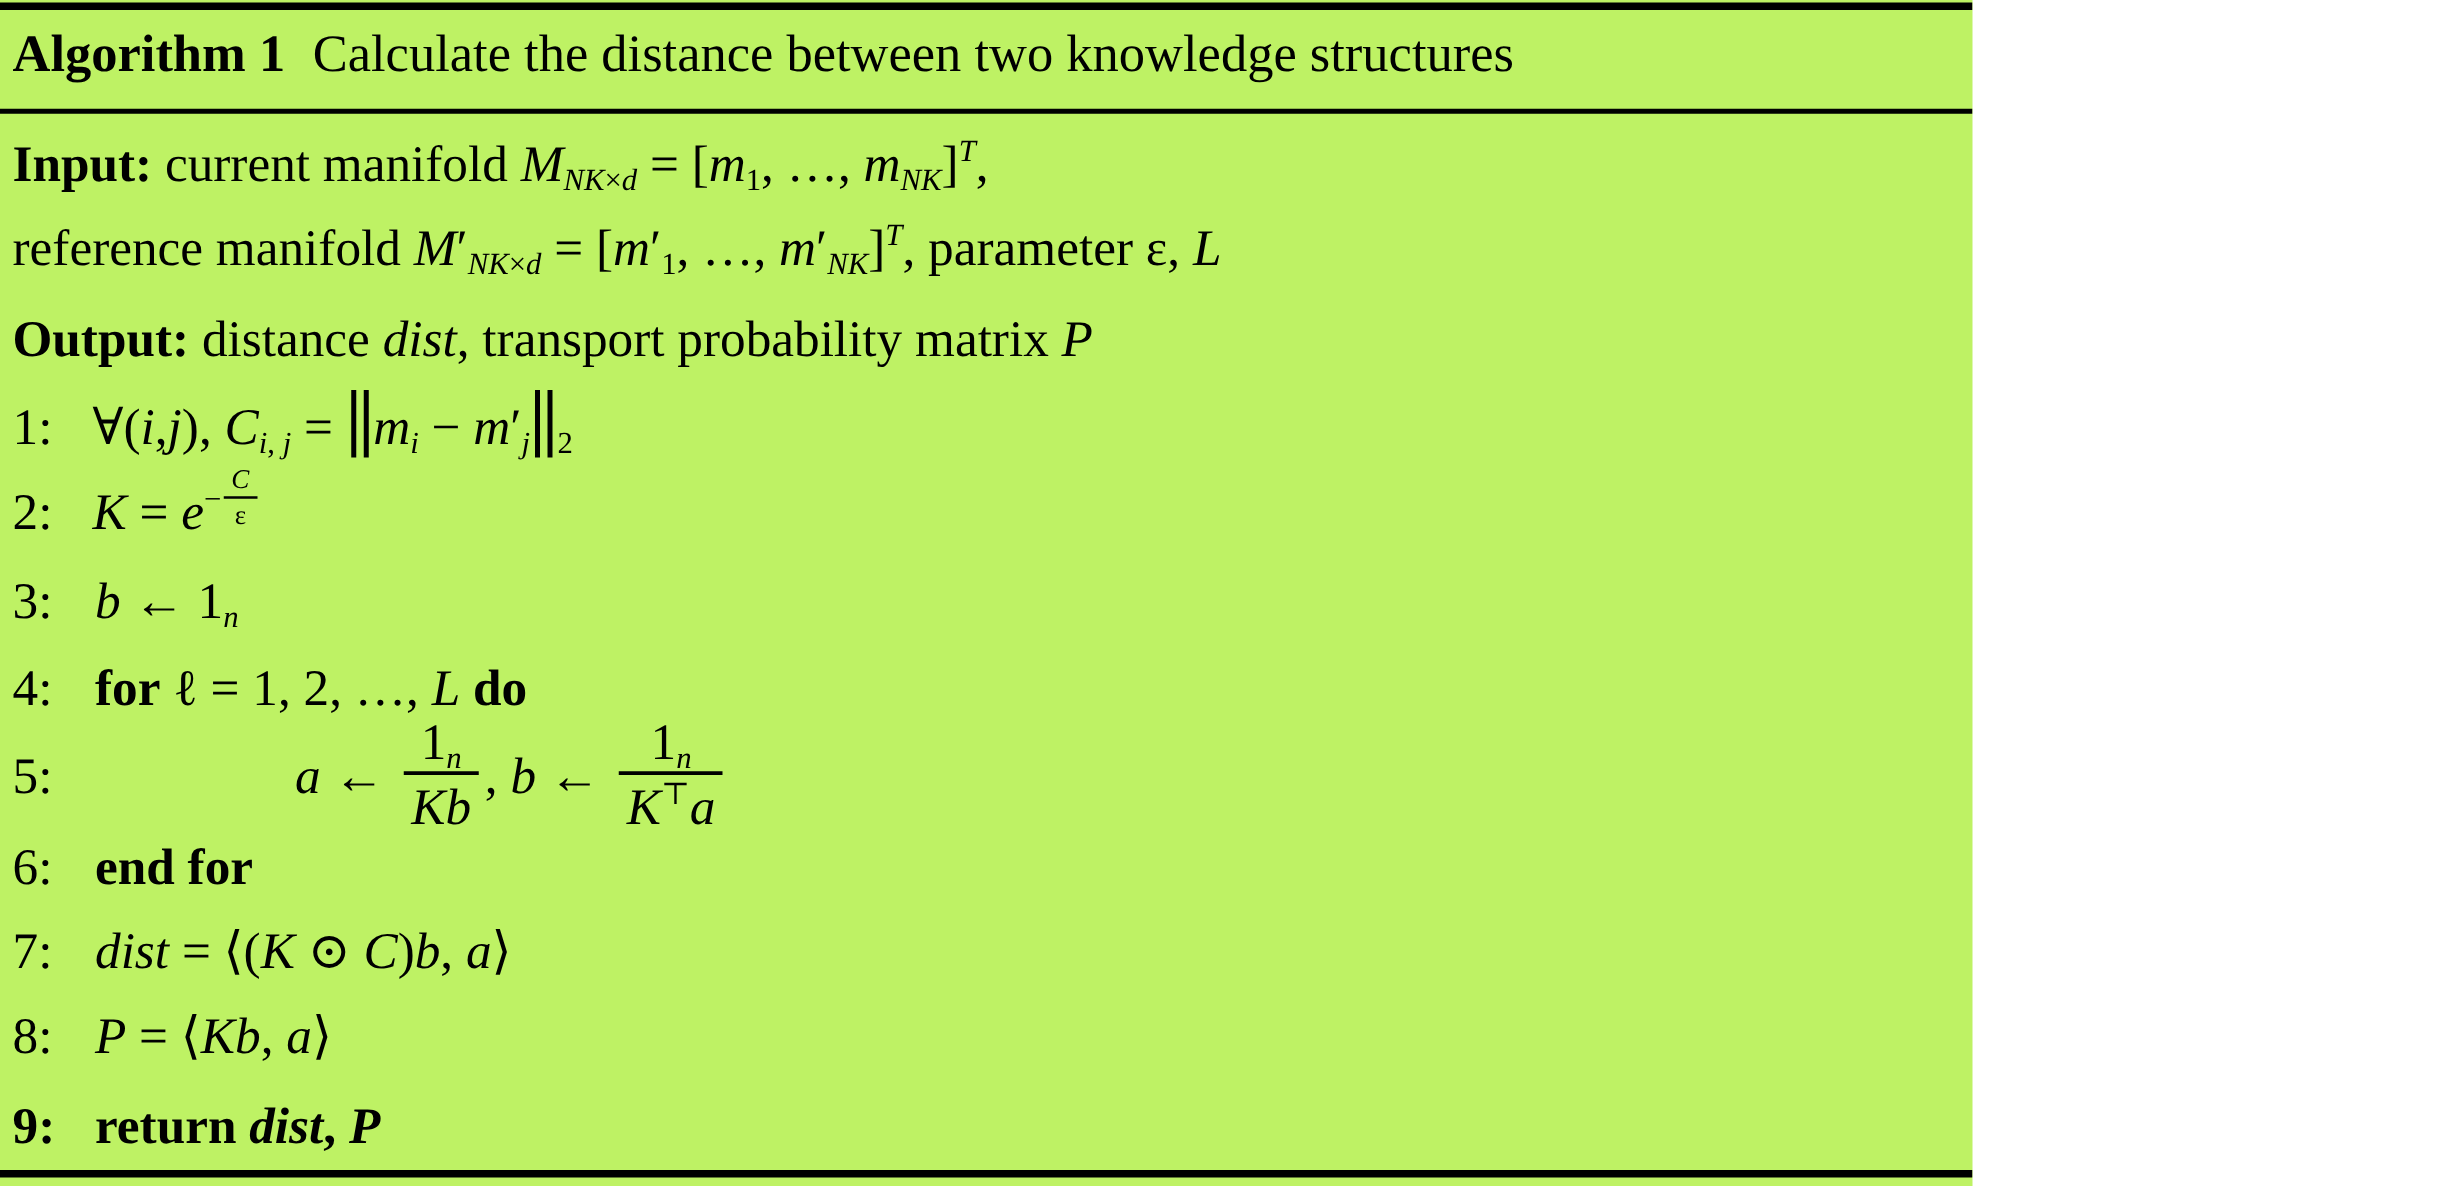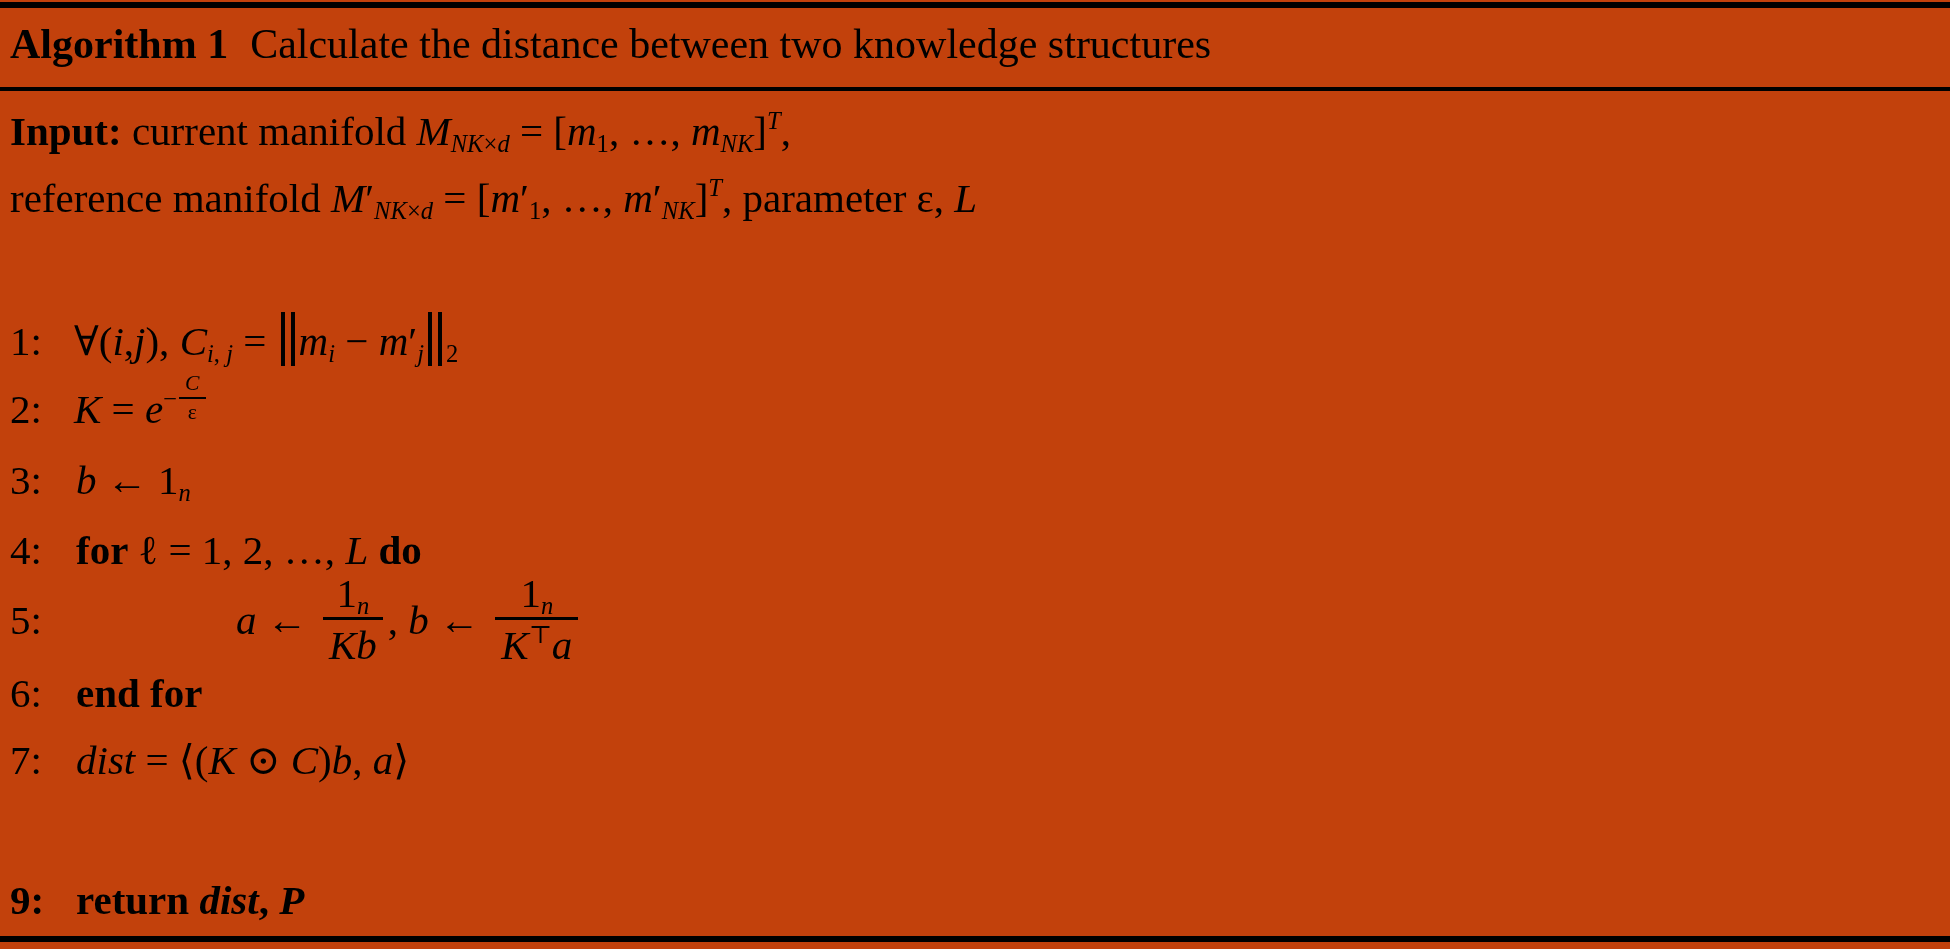--- a/index.html
+++ b/index.html
@@ -2,23 +2,23 @@
 <html><head>
 <meta charset="utf-8">
 <style>
   html, body {
     margin: 0;
     padding: 0;
     background: #ffffff;
   }
   .page {
     position: relative;
-    width: 1950px;
+    width: 1578px;
     height: 949px;
-    background: #c2410c;
+    background: #bef264;
     color: #000000;
     font-family: "Liberation Serif", "DejaVu Serif", "DejaVu Sans", serif;
     font-size: 41px;
     overflow: hidden;
   }
   .rule {
     position: absolute;
     left: 0;
     right: 0;
     background: #000000;
@@ -112,20 +112,24 @@
 
   <div class="row r-input1">
     <span class="plabel">Input:</span>
     <span>current manifold <i>M</i><sub><i>NK</i>×<i>d</i></sub> = [<i>m</i><sub>1</sub>, …, <i>m</i><sub><i>NK</i></sub>]<sup><i>T</i></sup>,</span>
   </div>
 
   <div class="row r-input2">
     <span>reference manifold <i>M</i>′<sub><i>NK</i>×<i>d</i></sub> = [<i>m</i>′<sub>1</sub>, …, <i>m</i>′<sub><i>NK</i></sub>]<sup><i>T</i></sup>, parameter ε, <i>L</i></span>
   </div>
 
+  <div class="row r-output">
+    <span class="plabel">Output:</span>
+    <span>distance <i>dist</i>, transport probability matrix <i>P</i></span>
+  </div>
 
   <div class="row r-s1 ind0">
     <span class="num">1:</span><span class="body">∀(<i>i</i>,<i>j</i>), <i>C</i><sub><i>i</i>, <i>j</i></sub> = <span class="dn"></span><i>m</i><sub><i>i</i></sub> − <i>m</i>′<sub><i>j</i></sub><span class="dn"></span><sub>2</sub></span>
   </div>
 
   <div class="row r-s2 ind0">
     <span class="num">2:</span><span class="body"><i>K</i> = <i>e</i><sup>−<span class="frac fs"><span class="fn"><i>C</i></span><span class="fd">ε</span></span></sup></span>
   </div>
 
   <div class="row r-s3 ind1">
@@ -141,20 +145,23 @@
   </div>
 
   <div class="row r-s6 ind1">
     <span class="num">6:</span><span class="body"><b>end for</b></span>
   </div>
 
   <div class="row r-s7 ind1">
     <span class="num">7:</span><span class="body"><i>dist</i> = ⟨(<i>K</i> ⊙ <i>C</i>)<i>b</i>, <i>a</i>⟩</span>
   </div>
 
+  <div class="row r-s8 ind1">
+    <span class="num">8:</span><span class="body"><i>P</i> = ⟨<i>Kb</i>, <i>a</i>⟩</span>
+  </div>
 
   <div class="row r-s9 ind1">
     <span class="num">9:</span><span class="body">return <i>dist</i>, <i>P</i></span>
   </div>
 
   <div class="rule rule-bottom"></div>
 
 </div>
 
 </body></html>

